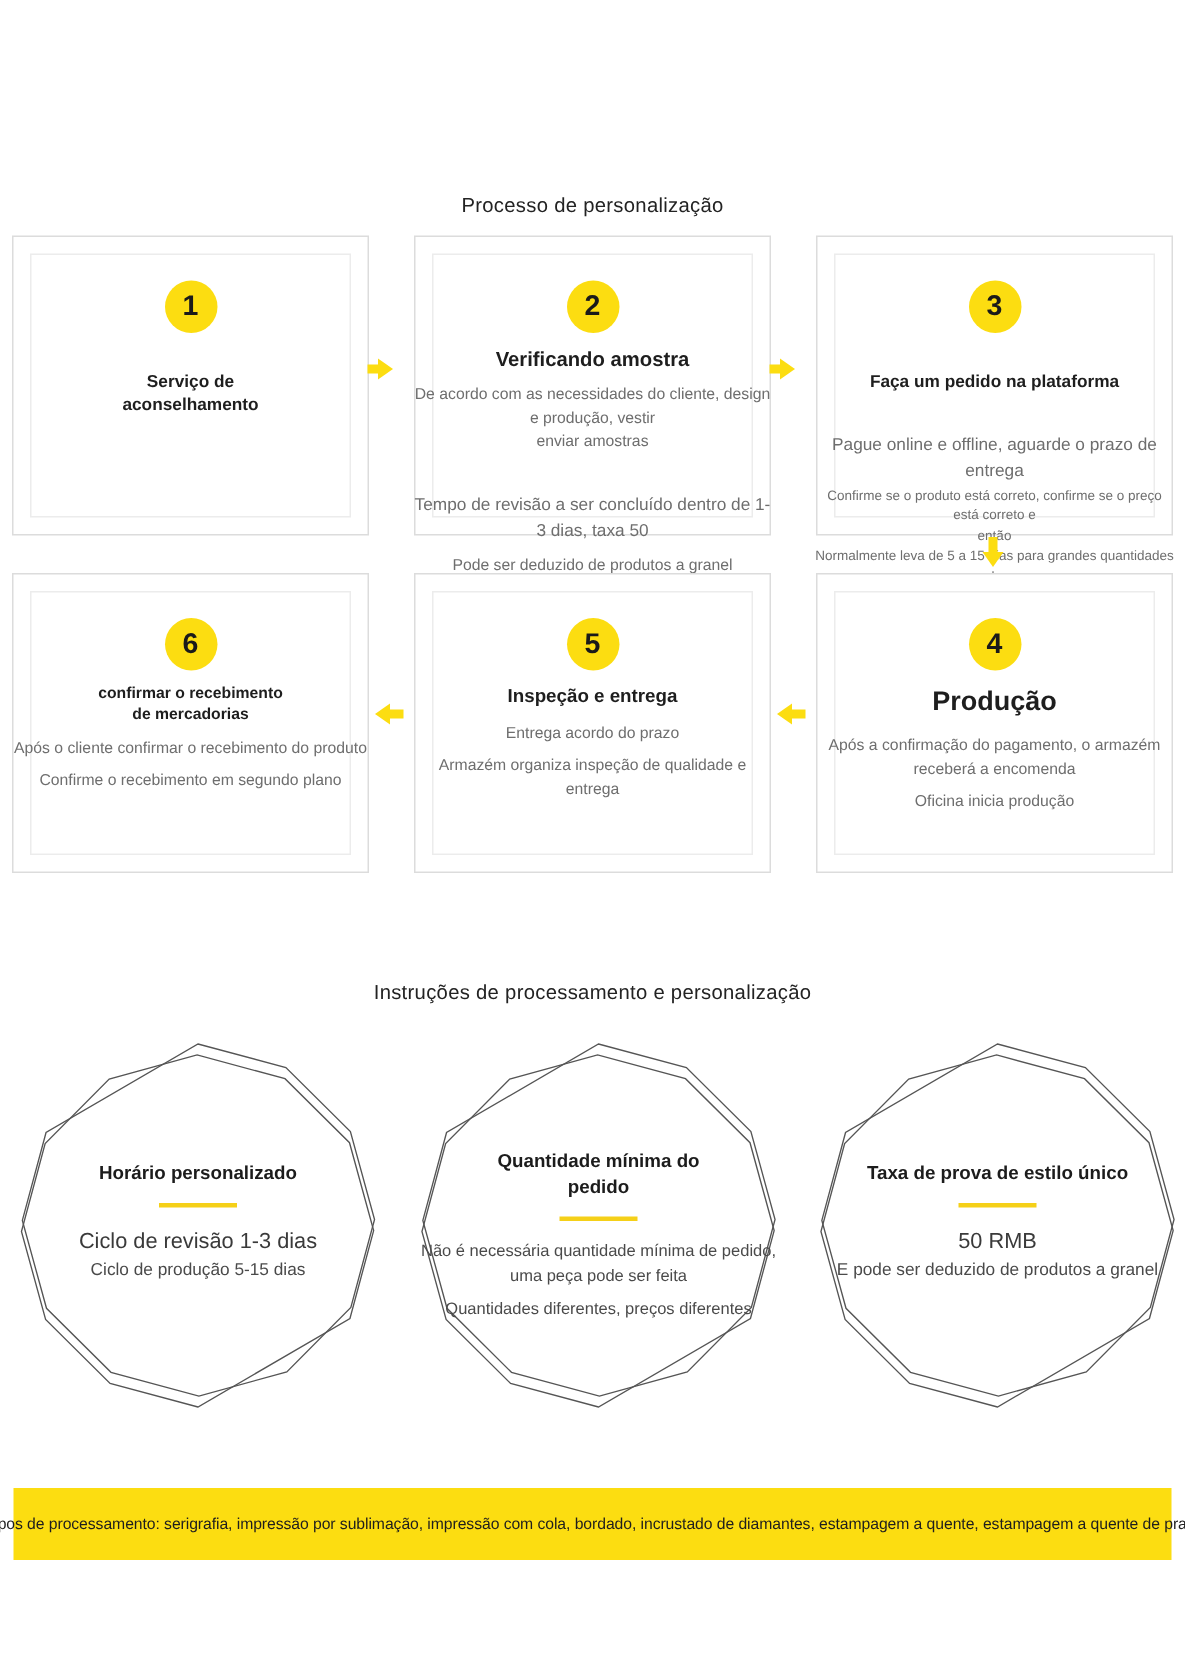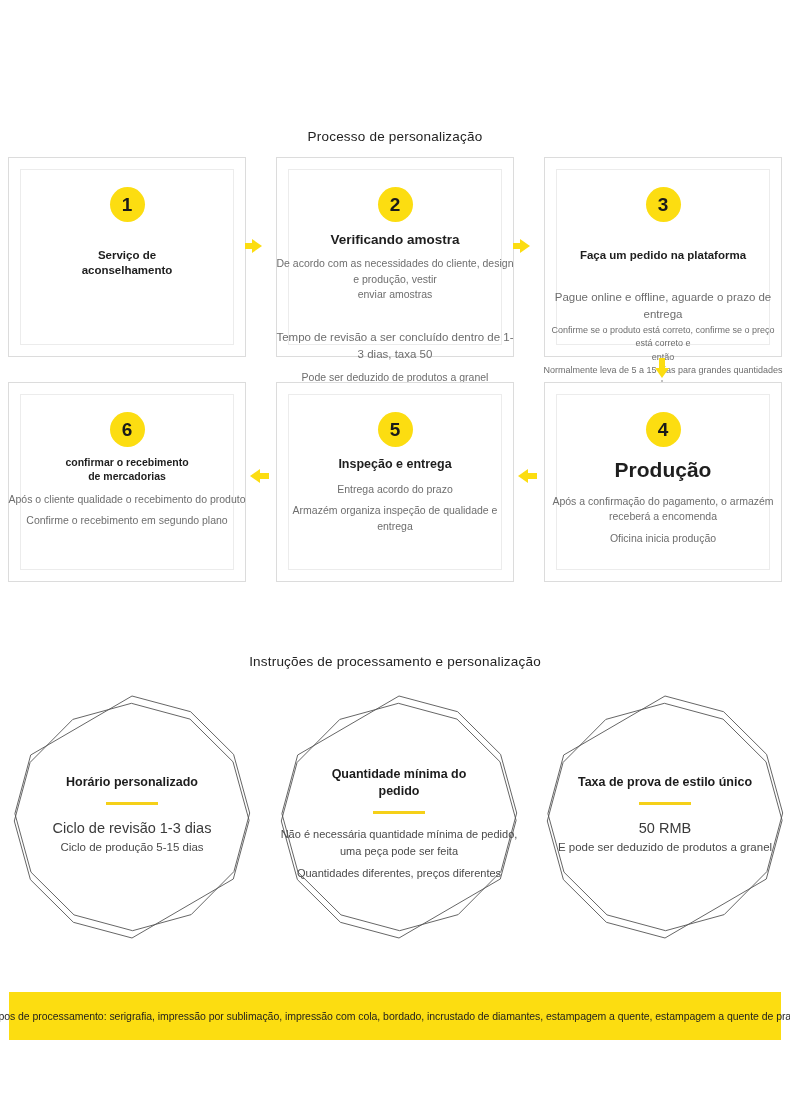--- a/index.html
+++ b/index.html
@@ -89,21 +89,21 @@
     color: #6e6e6e;
     line-height: 1.5;
     white-space: pre-line;
   }
 
   
   .t-11 { font-size: 10.5px; }
   .t-12 { font-size: 11.5px; margin-top: 26px; }
   .t-13 { font-size: 12.5px; }
   .t-14 { font-size: 13.5px; }
-  .t-20 { font-size: 21px; }
+  .t-20 { font-size: 18px; }
   .t-9  { font-size: 9px; }
 
   
   #card-1 { left: 0;    top: 0; }
   #card-2 { left: 268px; top: 0; }
   #card-3 { left: 536px; top: 0; }
   #card-6 { left: 0;    top: 225px; }
   #card-5 { left: 268px; top: 225px; }
   #card-4 { left: 536px; top: 225px; }
 
@@ -288,21 +288,21 @@
     </div>
   </div>
 
   <div class="card-outer" id="card-6">
     <div class="card-inner">
       <div class="card-body">
         <div class="badge">6</div>
         <div class="card-title t-11">confirmar o recebimento
 de mercadorias</div>
         <div class="card-lines" style="margin-top:8px">
-          <div class="card-line t-11">Após o cliente qualidade o recebimento do produto</div>
+          <div class="card-line t-11">Após o cliente confirmar o recebimento do produto</div>
           <div class="card-line t-11" style="margin-top:6px">Confirme o recebimento em segundo plano</div>
         </div>
       </div>
     </div>
   </div>
 
 </div>
 
 <div class="arrow-stem" id="arrow-1-2-stem"></div>
 <div class="arrow arrow-right" id="arrow-1-2"></div>

